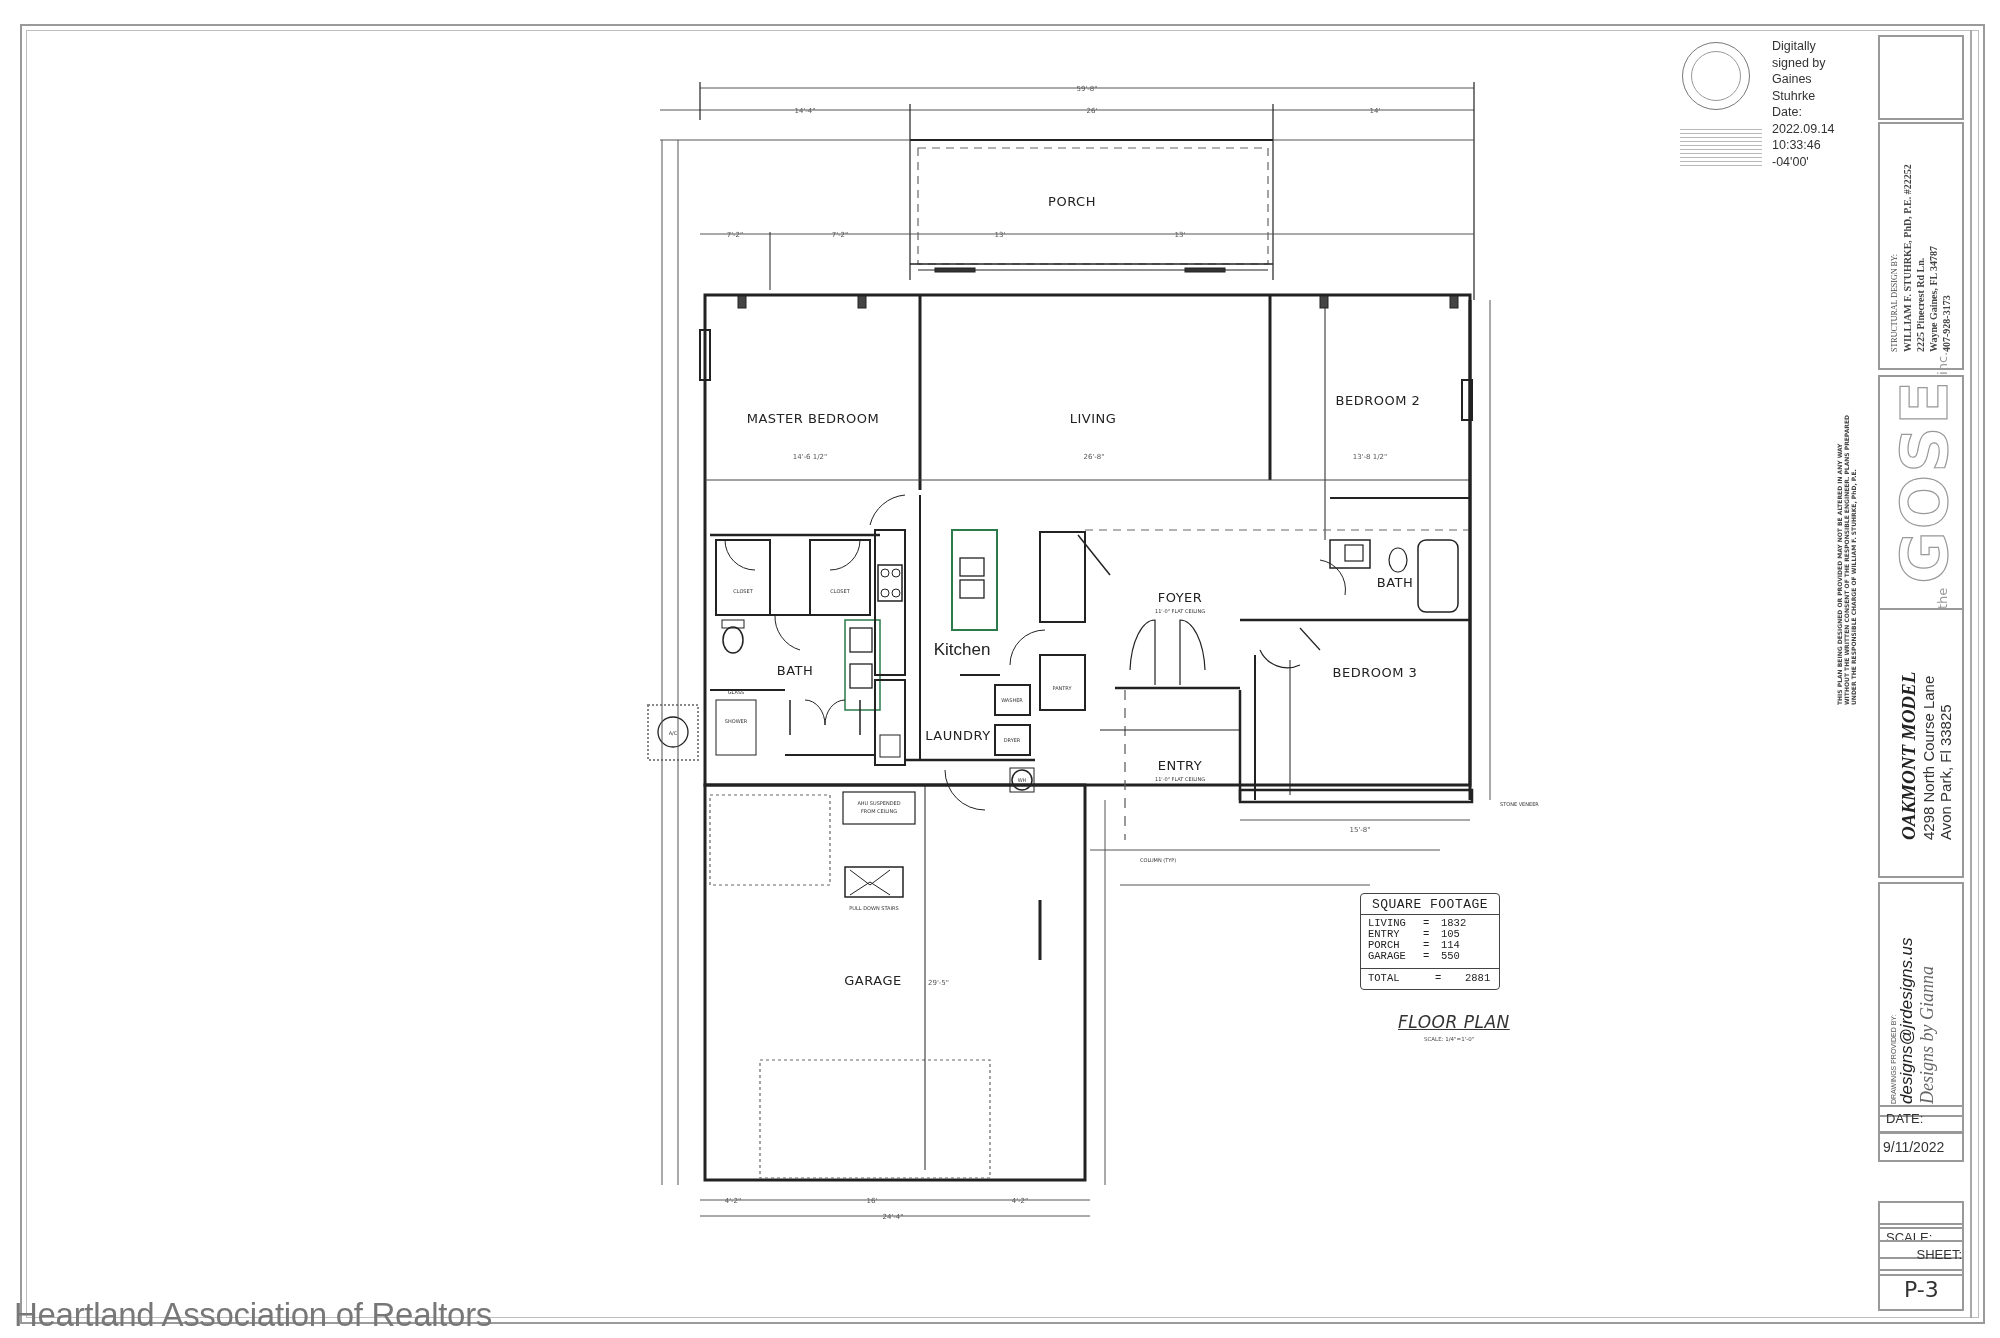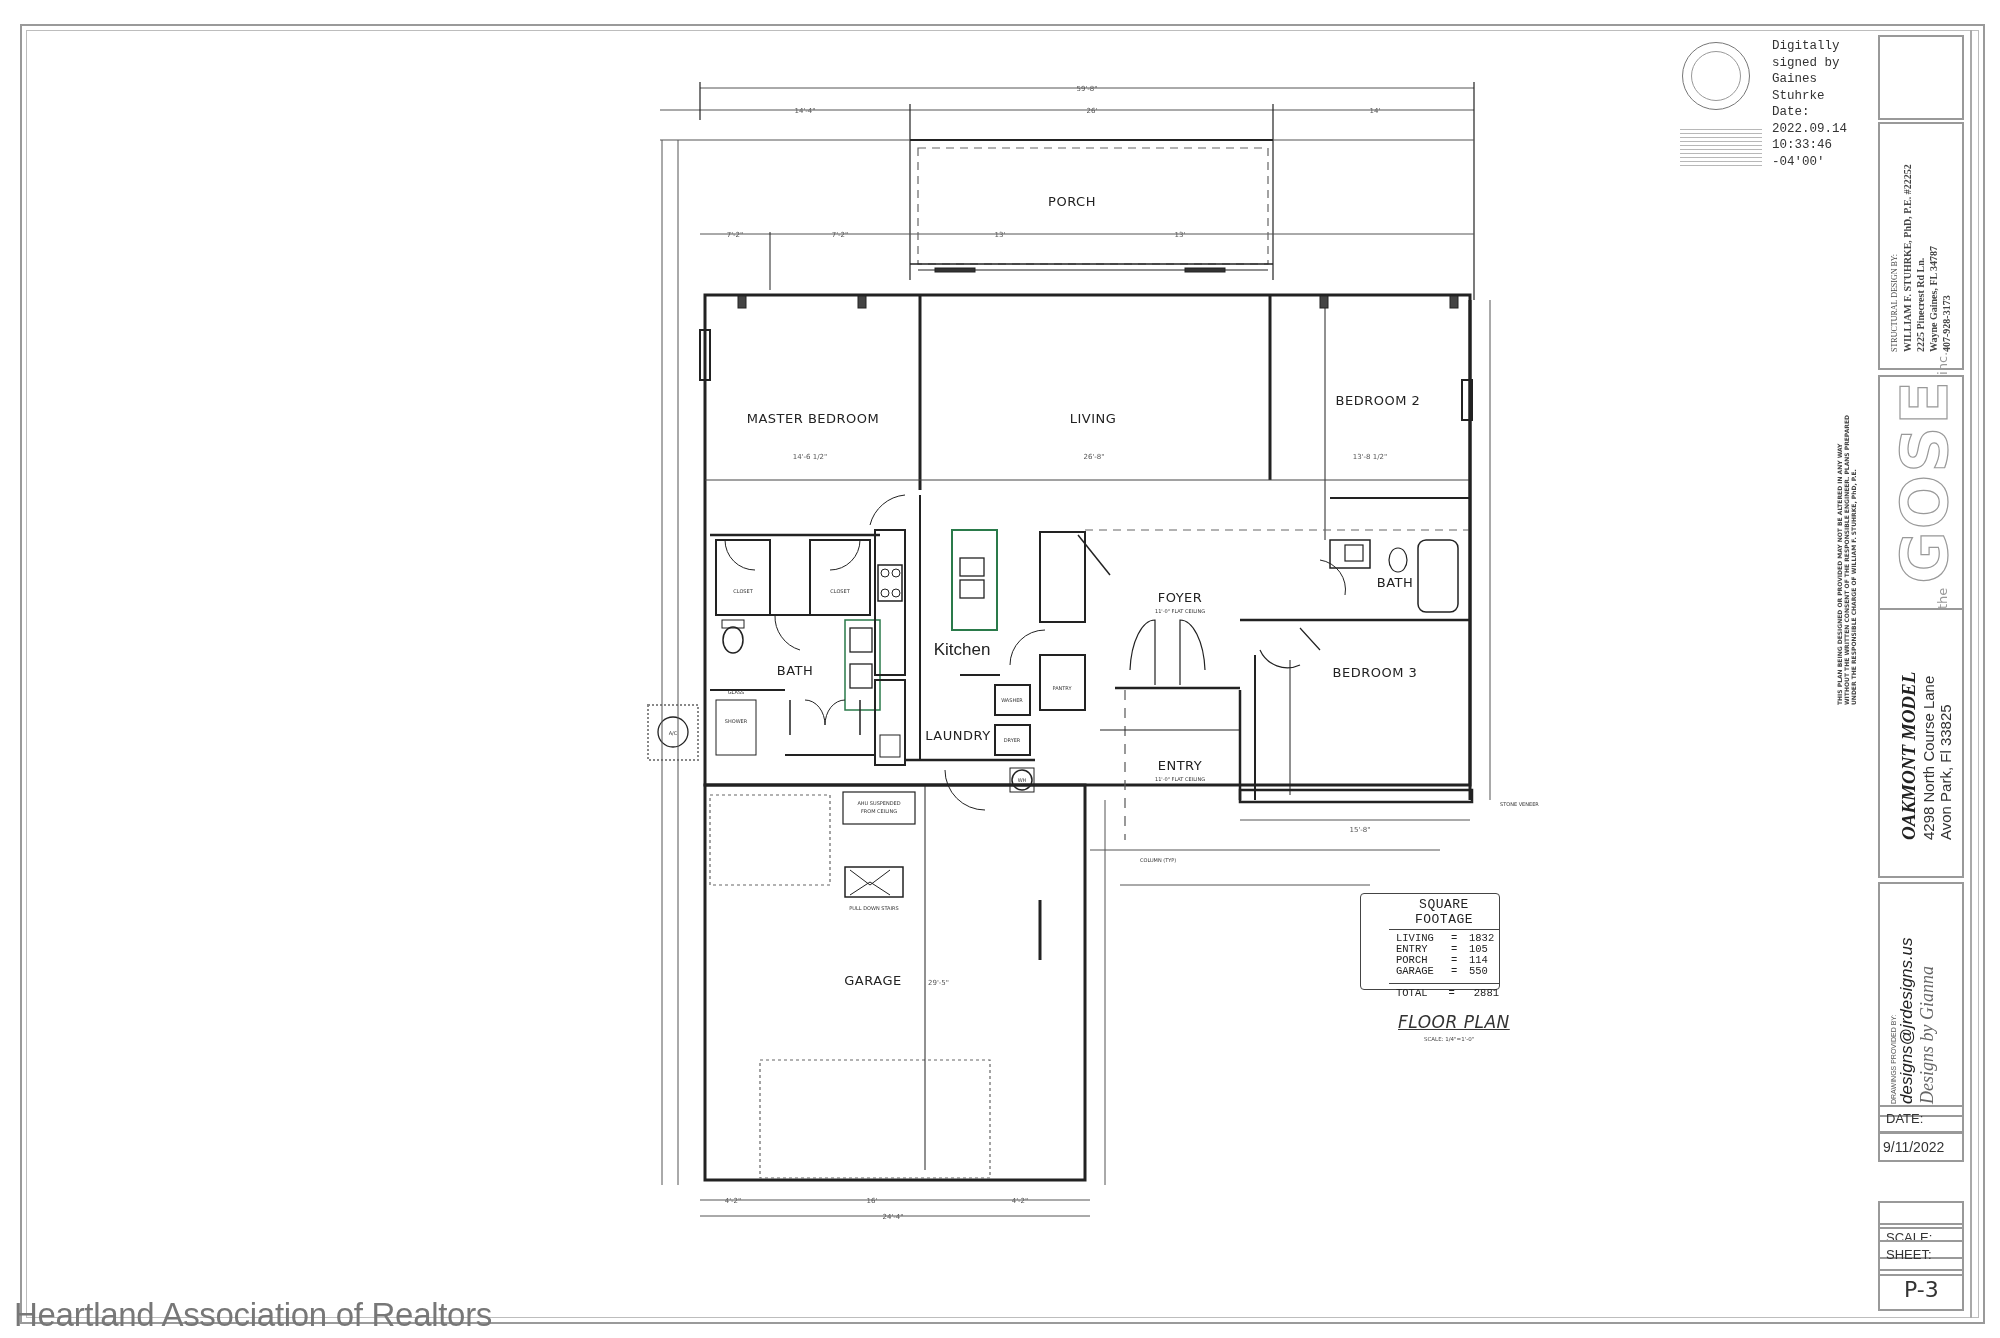--- a/index.html
+++ b/index.html
@@ -12,40 +12,40 @@
   .room-sub { font-family:"DejaVu Sans", sans-serif; font-size:5px; fill:#333; }
   .dim { font-family:"DejaVu Sans", sans-serif; font-size:7px; fill:#555; }
   .tiny { font-family:"DejaVu Sans", sans-serif; font-size:5px; fill:#333; }
   .kitchen { font-family:"Liberation Sans", sans-serif; font-size:17px; fill:#222; }
 
   
   .sig { position:absolute; left:1680px; top:38px; width:190px; height:140px; }
   .seal { position:absolute; left:2px; top:4px; width:68px; height:68px; border-radius:50%; border:1.5px solid #777; box-sizing:border-box; }
   .seal::after { content:""; position:absolute; left:8px; top:8px; width:48px; height:48px; border-radius:50%; border:1px solid #999; }
   .seal-text { position:absolute; left:0; top:88px; width:82px; height:40px; background:repeating-linear-gradient(#fff 0 3px,#888 3px 4px); opacity:.6; }
-  .sig-text { position:absolute; left:92px; top:0; font-family:Liberation Mono, monospace; font-size:12.5px; line-height:16.5px; color:#333; }
+  .sig-text { position:absolute; left:92px; top:0; font-family:Liberation Sans, sans-serif; font-size:12.5px; line-height:16.5px; color:#333; }
   .sig-text div { white-space:nowrap; }
 
   
   .tb { position:absolute; left:1874px; top:30px; width:100px; height:1288px; }
   .tb-box { position:absolute; left:4px; width:86px; border:2px solid #999; box-sizing:border-box; background:#fff; }
   .tb-line-r { position:absolute; left:96px; top:0; width:2px; height:1288px; background:#aaa; }
   .rot { position:absolute; transform-origin:0 0; transform:rotate(-90deg); white-space:nowrap; }
   .struct-text { font-family:"Liberation Serif", serif; font-size:10px; color:#444; line-height:13px; font-weight:bold; }
   .gose { font-family:"DejaVu Sans", sans-serif; font-size:64px; font-weight:bold; color:#fff; -webkit-text-stroke:1.2px #999; letter-spacing:2px; }
   .gose-small { font-family:"DejaVu Sans", sans-serif; font-size:13px; color:#999; }
   .oak-title { font-family:"Liberation Serif", serif; font-style:italic; font-weight:bold; font-size:19px; color:#222; }
   .oak-addr { font-family:"Liberation Sans", sans-serif; font-size:15px; color:#333; line-height:17px; }
   .drawn-by { font-family:"Liberation Sans", sans-serif; font-size:7px; color:#555; }
   .email { font-family:"Liberation Sans", sans-serif; font-size:17px; font-style:italic; color:#222; }
   .script { font-family:"Liberation Serif", serif; font-style:italic; font-size:18px; color:#666; }
   .tb-cell { position:absolute; left:4px; width:86px; border:2px solid #999; box-sizing:border-box; font-family:"Liberation Sans", sans-serif; color:#333; padding-left:6px; }
   .disclaimer { font-family:"DejaVu Sans", sans-serif; font-size:6px; color:#444; line-height:7px; font-weight:bold; }
 
-  .sqft { position:absolute; left:1360px; top:893px; width:140px; height:97px; border:1.5px solid #444; border-radius:4px; box-sizing:border-box; font-family:"Liberation Mono", monospace; color:#222;padding-left:28px; }
+  .sqft { position:absolute; left:1360px; top:893px; width:140px; height:97px; border:1.5px solid #444; border-radius:4px; box-sizing:border-box; font-family:"Liberation Mono", monospace; color:#222; }
   .sqft-head { font-size:13px; text-align:center; border-bottom:1.5px solid #444; padding:3px 0 2px; letter-spacing:0.5px; }
   .sqft-row { display:flex; font-size:10.5px; line-height:11px; padding-left:7px; }
   .sqft-row span:first-child { width:55px; }
   .sqft-row span:nth-child(2) { width:18px; }
   .sqft-total { border-top:1.5px solid #444; margin-top:6px; padding-top:4px;gap:12px; }
   .fp-title { position:absolute; left:1398px; top:1012px; font-family:"DejaVu Sans", sans-serif; font-size:17px; color:#333; text-decoration:underline; letter-spacing:0.5px;font-style:italic; }
   .fp-scale { position:absolute; left:1424px; top:1036px; font-family:"DejaVu Sans", sans-serif; font-size:5.5px; color:#444; }
 
   .watermark { position:absolute; left:14px; top:1296px; font-family:"Liberation Sans", sans-serif; font-size:33px; color:#777; letter-spacing:-0.3px;text-align:center; }
 </style>
@@ -319,18 +319,18 @@
       <div class="rot" style="left:10px; top:220px;">
         <div class="drawn-by">DRAWINGS PROVIDED BY:</div>
         <div class="email">designs@jrdesigns.us</div>
         <div class="script">Designs by Gianna</div>
       </div>
     </div>
     <div class="tb-cell" style="top:1075px; height:28px; font-size:13px; line-height:24px;">DATE:</div>
     <div class="tb-cell" style="top:1102px; height:30px; font-size:14px; line-height:26px; padding-left:3px;">9/11/2022</div>
     <div class="tb-cell" style="top:1193px; height:36px; font-size:13px; line-height:26px;">SCALE:</div>
     <div class="tb-cell" style="top:1171px; height:28px; font-size:13px;"></div>
-    <div class="tb-cell" style="top:1210px; height:36px; font-size:13px; line-height:26px;">SHEET:</div>
+    <div class="tb-cell" style="top:1210px; height:36px; font-size:13px; line-height:26px;text-align:right;">SHEET:</div>
     <div class="tb-cell" style="top:1239px; height:42px; font-size:22px; line-height:38px; padding-left:24px; font-family:'DejaVu Sans',sans-serif;">P-3</div>
   </div>
 
   <div class="watermark">Heartland Association of Realtors</div>
 </div>
 
 </body></html>

